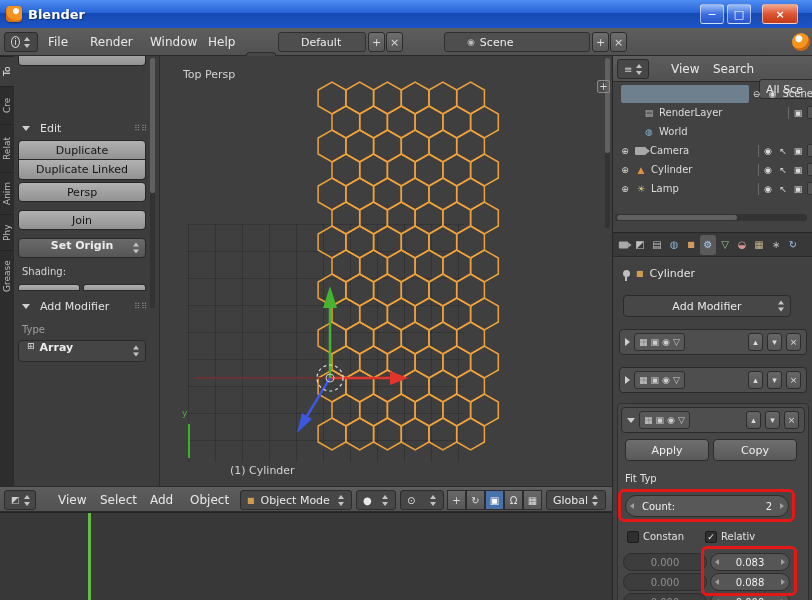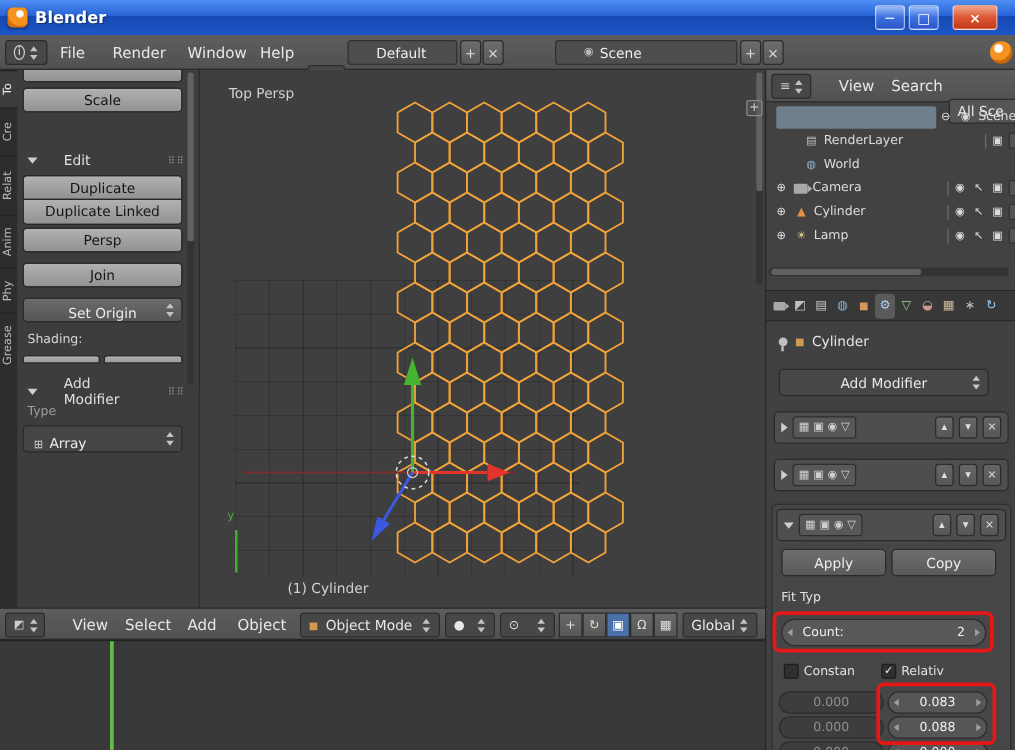--- a/index.html
+++ b/index.html
@@ -26,22 +26,22 @@
   .blender-logo{width:18px;height:18px;border-radius:50%;background:radial-gradient(circle at 38% 32%,#fff 0 3px,#f6921e 4px 9px,#c96a0e 10px);}
   
   .vtabs{position:absolute;left:0;top:56px;width:14px;height:430px;background:#2d2d2d;display:flex;flex-direction:column;align-items:center;}
   .vtab{writing-mode:vertical-rl;transform:rotate(180deg);color:#bcbcbc;font-size:9px;width:14px;text-align:center;border-bottom:1px solid #242424;display:flex;align-items:center;justify-content:center;}
   .vtab.active{background:#3d3d3d;color:#e8e8e8;}
   
   .toolshelf{position:absolute;left:14px;top:56px;width:146px;height:430px;background:#3d3d3d;overflow:hidden;border-right:1px solid #2c2c2c;}
   .tbtn{position:absolute;left:4px;width:128px;height:20px;background:linear-gradient(#b1b1b1,#929292);border:1px solid #262626;border-radius:4px;color:#141414;display:flex;align-items:center;justify-content:center;font-size:11px;}
   .tbtn.join-top{border-radius:4px 4px 0 0;}
   .tbtn.join-bot{border-radius:0 0 4px 4px;border-top:0;}
-  .darkbtn{position:absolute;left:4px;width:128px;height:20px;background:linear-gradient(#6a6a6a,#565656);border:1px solid #292929;border-radius:4px;color:#ececec;display:flex;align-items:flex-end;justify-content:center;}
-  .sechdr{position:absolute;left:8px;width:126px;display:flex;align-items:center;gap:21px;color:#e0e0e0;}
+  .darkbtn{position:absolute;left:4px;width:128px;height:20px;background:linear-gradient(#6a6a6a,#565656);border:1px solid #292929;border-radius:4px;color:#ececec;display:flex;align-items:flex-start;justify-content:center;font-weight:bold;}
+  .sechdr{position:absolute;left:8px;width:126px;display:flex;align-items:center;gap:10px;color:#e0e0e0;}
   .tri-d{width:0;height:0;border-left:4px solid transparent;border-right:4px solid transparent;border-top:5px solid #cfcfcf;flex:none;}
   .tri-r{width:0;height:0;border-top:4px solid transparent;border-bottom:4px solid transparent;border-left:5px solid #cfcfcf;flex:none;}
   .grip{margin-left:auto;color:#8d8d8d;font-size:8px;letter-spacing:1px;}
   .small-label{position:absolute;color:#9d9d9d;font-size:10px;}
   .vscroll{position:absolute;width:5px;background:#333;border-radius:2px;}
   .vscroll .thumb{position:absolute;left:0;width:5px;background:#616161;border-radius:2px;}
   
   .viewport{position:absolute;left:160px;top:56px;width:452px;height:430px;background:#3f3f3f;overflow:hidden;}
   .vp-grid{position:absolute;left:28px;top:168px;width:276px;height:238px;
     background-image:repeating-linear-gradient(to right,rgba(0,0,0,.17) 0 1px,transparent 1px 27px),
@@ -86,21 +86,21 @@
   .modrow{position:absolute;left:6px;width:188px;height:26px;background:#4e4e4e;border:1px solid #2b2b2b;border-radius:4px;display:flex;align-items:center;gap:4px;padding:0 5px;}
   .chip{height:18px;background:#585858;border:1px solid #2e2e2e;border-radius:3px;display:flex;align-items:center;gap:3px;padding:0 4px;font-size:9px;color:#cfcfcf;}
   .mbtn{width:15px;height:18px;background:linear-gradient(#666,#575757);border:1px solid #2c2c2c;border-radius:3px;color:#ddd;display:flex;align-items:center;justify-content:center;font-size:9px;}
   .pbtn{position:absolute;height:22px;background:linear-gradient(#6e6e6e,#5a5a5a);border:1px solid #2b2b2b;border-radius:4px;color:#eee;display:flex;align-items:center;justify-content:center;}
   .field{position:absolute;height:18px;background:#565656;border:1px solid #2d2d2d;border-radius:9px;color:#f0f0f0;display:flex;align-items:center;font-size:10px;padding:0 4px;}
   .field.dim{background:#3d3d3d;color:#8f8f8f;}
   .fval{flex:1;text-align:center;}
   .na-l,.na-r{width:0;height:0;border-top:3.5px solid transparent;border-bottom:3.5px solid transparent;flex:none;}
   .na-l{border-right:4px solid #9f9f9f;}
   .na-r{border-left:4px solid #9f9f9f;}
-  .cbrow{position:absolute;display:flex;gap:4px;align-items:center;color:#e2e2e2;font-size:10px;}
+  .cbrow{position:absolute;display:flex;gap:4px;color:#e2e2e2;font-size:10px;}
   .cb{width:12px;height:12px;background:#2f2f2f;border:1px solid #1d1d1d;border-radius:2px;display:inline-flex;align-items:center;justify-content:center;color:#eee;font-size:9px;flex:none;}
   .plabel{position:absolute;color:#e2e2e2;font-size:10px;}
   .redbox{position:absolute;border:3px solid #e51717;border-radius:6px;pointer-events:none;z-index:50;}
 </style>
 </head>
 <body>
 
 <div id="app">
 
   <div class="titlebar">
@@ -153,23 +153,20 @@
     <span class="vtab active" style="height:30px;">To</span>
     <span class="vtab" style="height:38px;">Cre</span>
     <span class="vtab" style="height:48px;">Relat</span>
     <span class="vtab" style="height:42px;">Anim</span>
     <span class="vtab" style="height:36px;">Phy</span>
     <span class="vtab" style="height:52px;">Grease</span>
   </div>
 
   <div class="toolshelf">
     <div class="tbtn" style="top:-8px;height:18px;"></div>
-    <div class="tbtn" style="top:14px;">
-        <span>Scale</span>
-      </div>
 
     <div class="sechdr" style="top:66px;">
       <span class="tri-d"></span>
       <span>Edit</span>
       <span class="grip">⠿⠿</span>
     </div>
 
     <div class="tbtn join-bot" style="top:104px;">
         <span>Duplicate Linked</span>
       </div>

